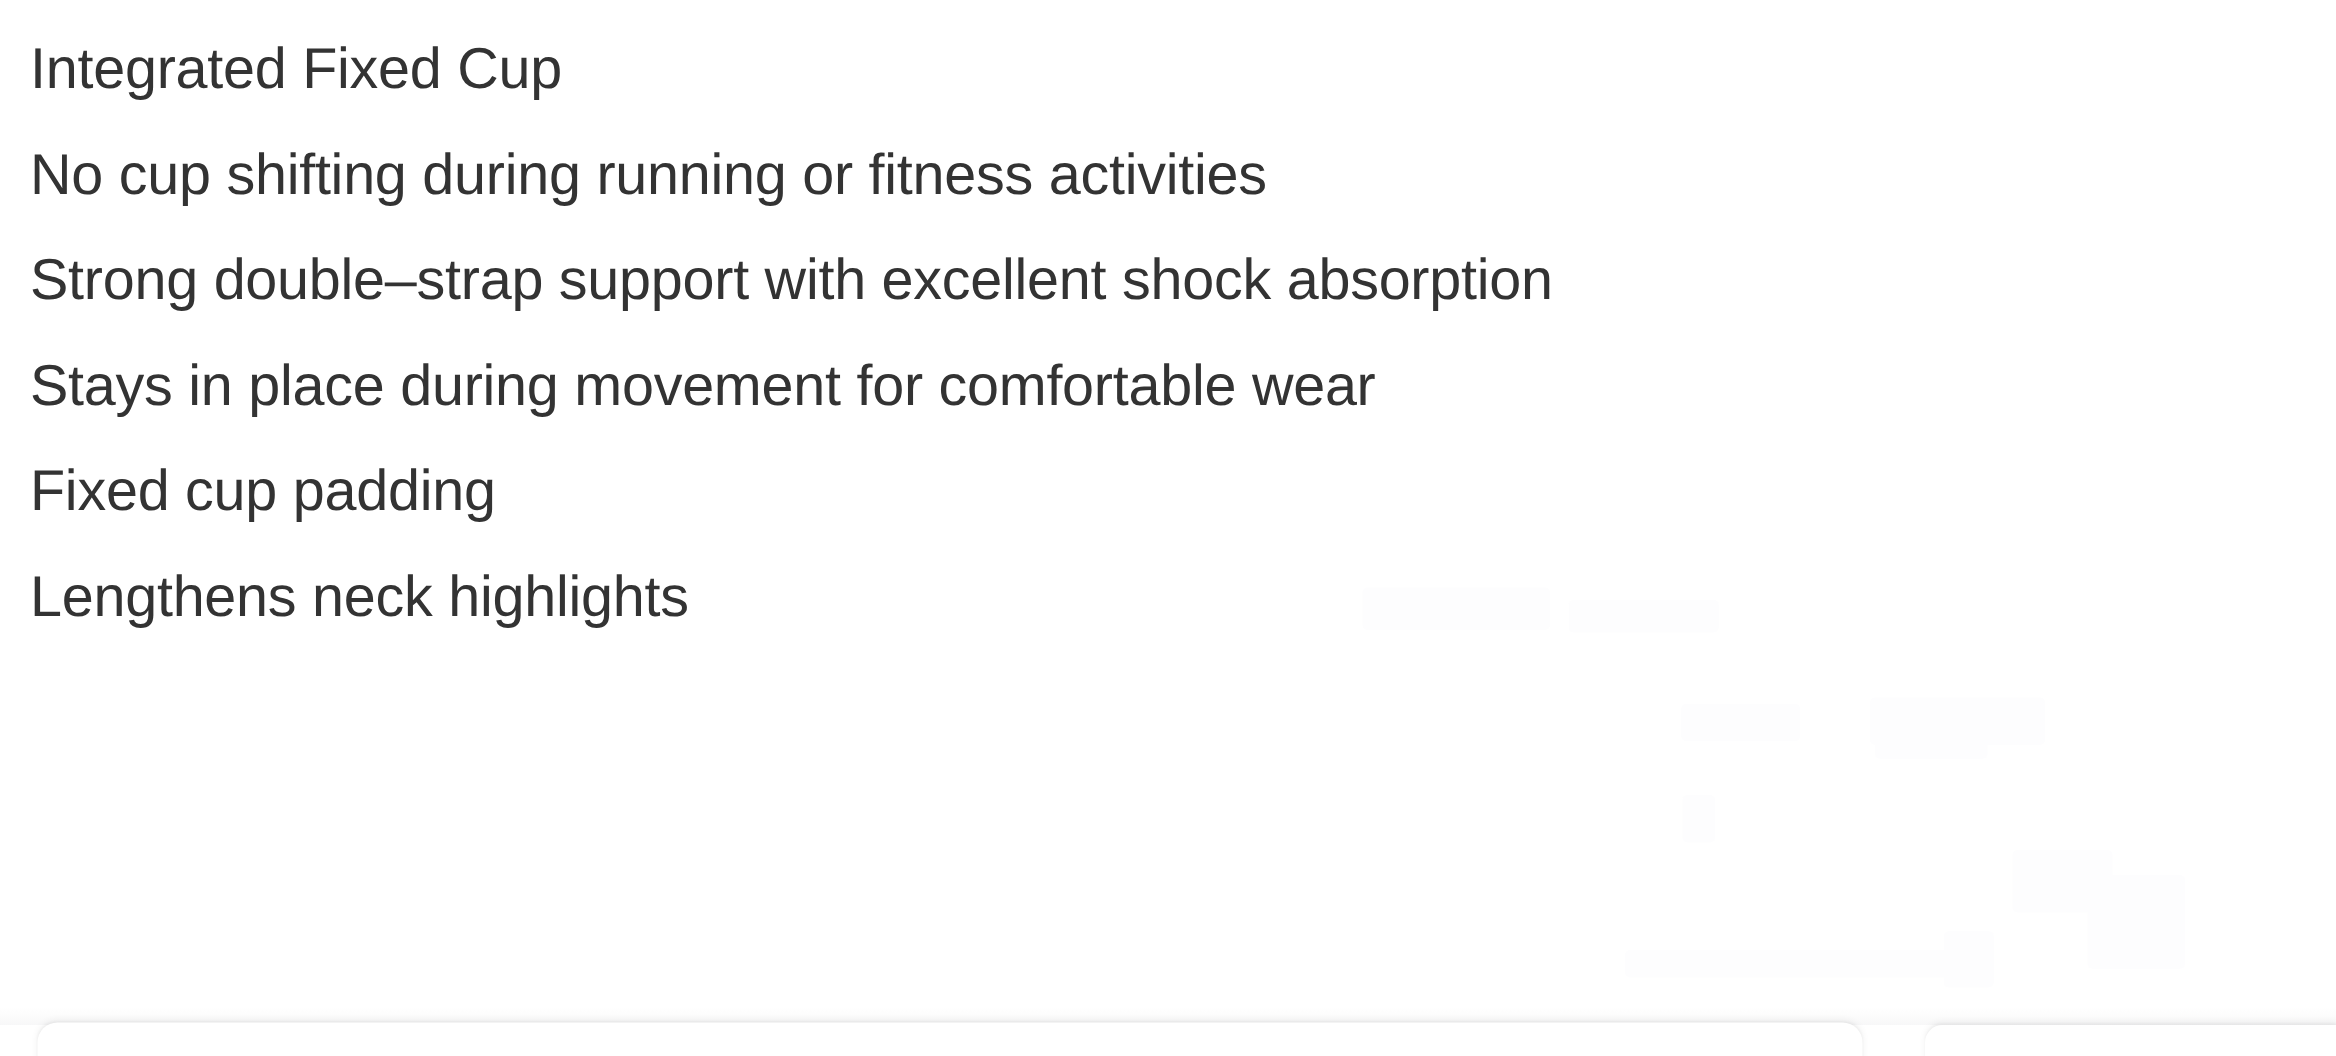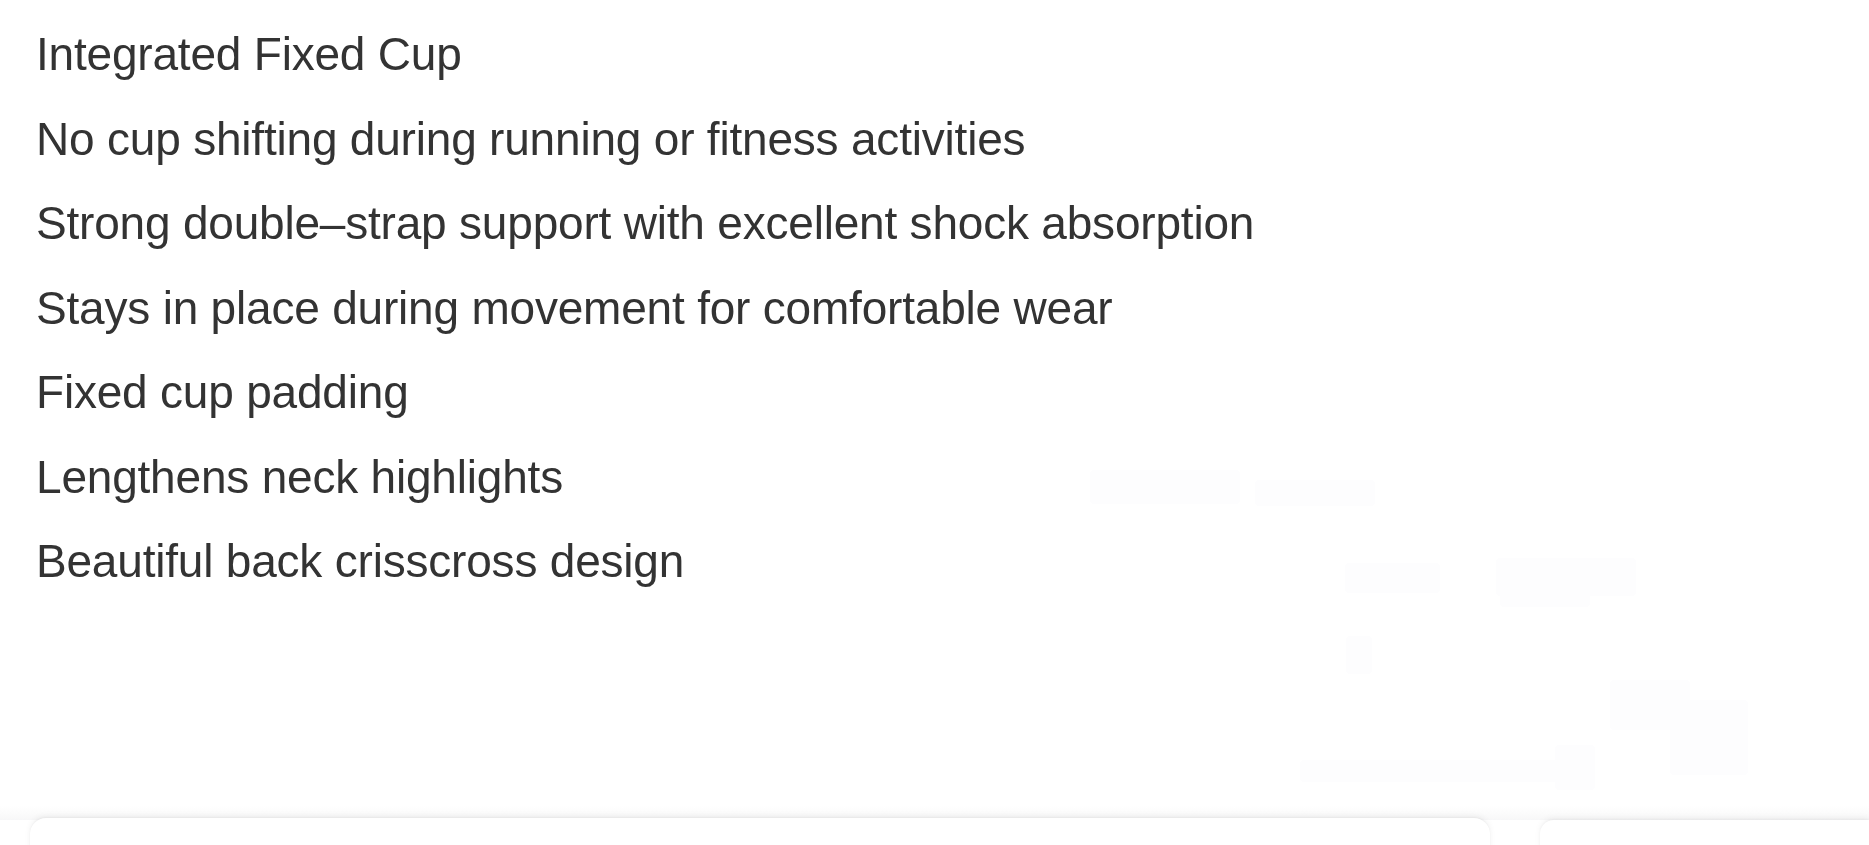--- a/index.html
+++ b/index.html
@@ -31,21 +31,21 @@
     top: 0;
     width: 1869px;
     padding-top: 12px;
     list-style: none;
     z-index: 3;
   }
 
   .feature-item {
     height: 84.5px;
     line-height: 84.5px;
-    padding-left: 36px;
+    padding-left: 24px;
     white-space: nowrap;
     font-size: 46px;
     font-weight: 400;
     letter-spacing: -0.2px;
     color: #333333;
     font-family: "Liberation Sans", sans-serif;
   }
 
   
   .ghost-layer {
@@ -129,20 +129,19 @@
     <div class="ghost g10"></div>
   </div>
 
   <ul class="feature-list">
     <li class="feature-item">Integrated Fixed Cup</li>
     <li class="feature-item">No cup shifting during running or fitness activities</li>
     <li class="feature-item">Strong double–strap support with excellent shock absorption</li>
     <li class="feature-item">Stays in place during movement for comfortable wear</li>
     <li class="feature-item">Fixed cup padding</li>
     <li class="feature-item">Lengthens neck highlights</li>
-    <li class="feature-item">Beautiful back crisscross design</li>
   </ul>
 
   <div class="bottom-band"></div>
   <div class="bottom-card"></div>
   <div class="bottom-card-secondary"></div>
 
 </div>
 
 </body></html>

